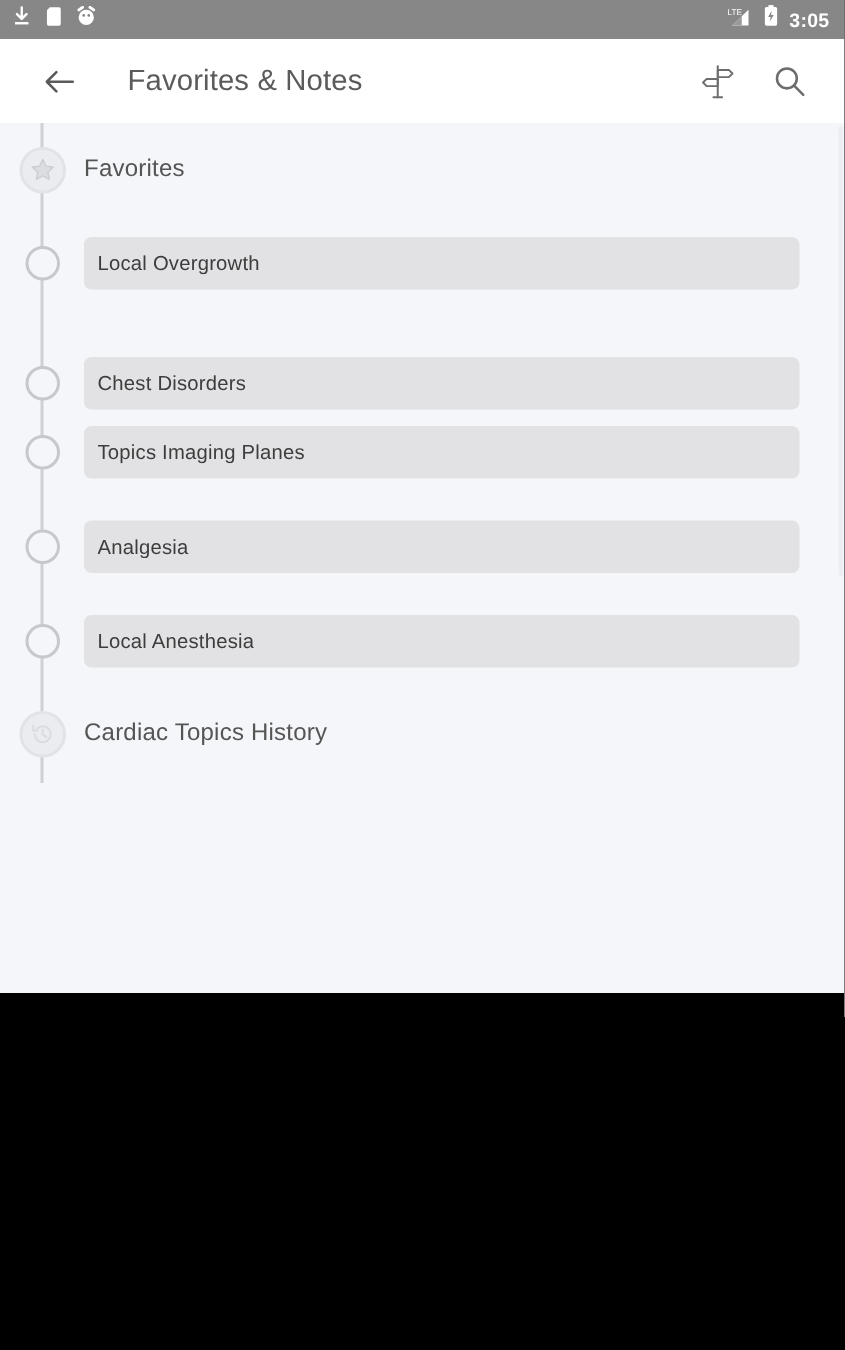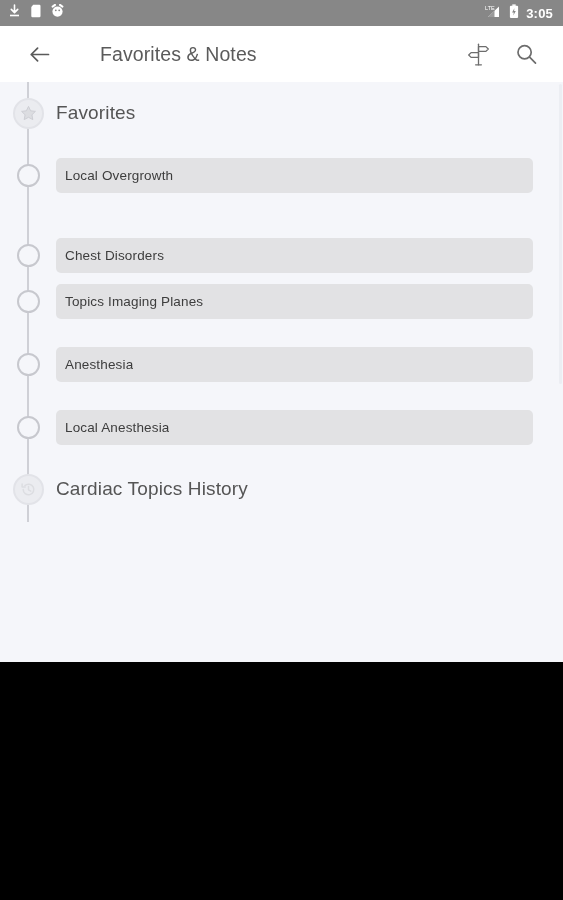--- a/index.html
+++ b/index.html
@@ -63,21 +63,21 @@
     box-sizing: border-box;
     padding: 0 18px 0 22px;
   }
   .back-btn {
     width: 34px; height: 34px;
     display: flex; align-items: center; justify-content: center;
     flex: none;
     cursor: pointer;
   }
   .app-title {
-    margin-left: 44px;
+    margin-left: 29px;
     font-size: 19.5px;
     color: #5b5b5b;
     letter-spacing: .1px;
     white-space: nowrap;
     flex: 1;
   }
   .bar-action {
     width: 38px; height: 38px;
     display: flex; align-items: center; justify-content: center;
     flex: none;
@@ -134,21 +134,21 @@
     border-radius: 50%;
     background: #ebecf0;
     border: 2px solid #e2e3e8;
     box-sizing: border-box;
     display: flex;
     align-items: center;
     justify-content: center;
   }
 
   .section-label {
-    font-size: 19px;
+    font-size: 16px;
     color: #555555;
     letter-spacing: .15px;
     white-space: nowrap;
   }
 
   .chip {
     margin-left: 0;
     width: 477px;
     height: 35px;
     background: #e2e2e4;
@@ -307,21 +307,21 @@
       <div class="chip">
         <span class="chip-label">Topics Imaging Planes</span>
       </div>
     </div>
 
     <div class="row" style="top:259px">
       <div class="node">
           <div class="dot"></div>
         </div>
       <div class="chip">
-        <span class="chip-label">Anesthesia</span>
+        <span class="chip-label">Analgesia</span>
       </div>
     </div>
 
     <div class="row" style="top:322px">
       <div class="node">
           <div class="dot"></div>
         </div>
       <div class="chip">
         <span class="chip-label">Local Anesthesia</span>
       </div>

